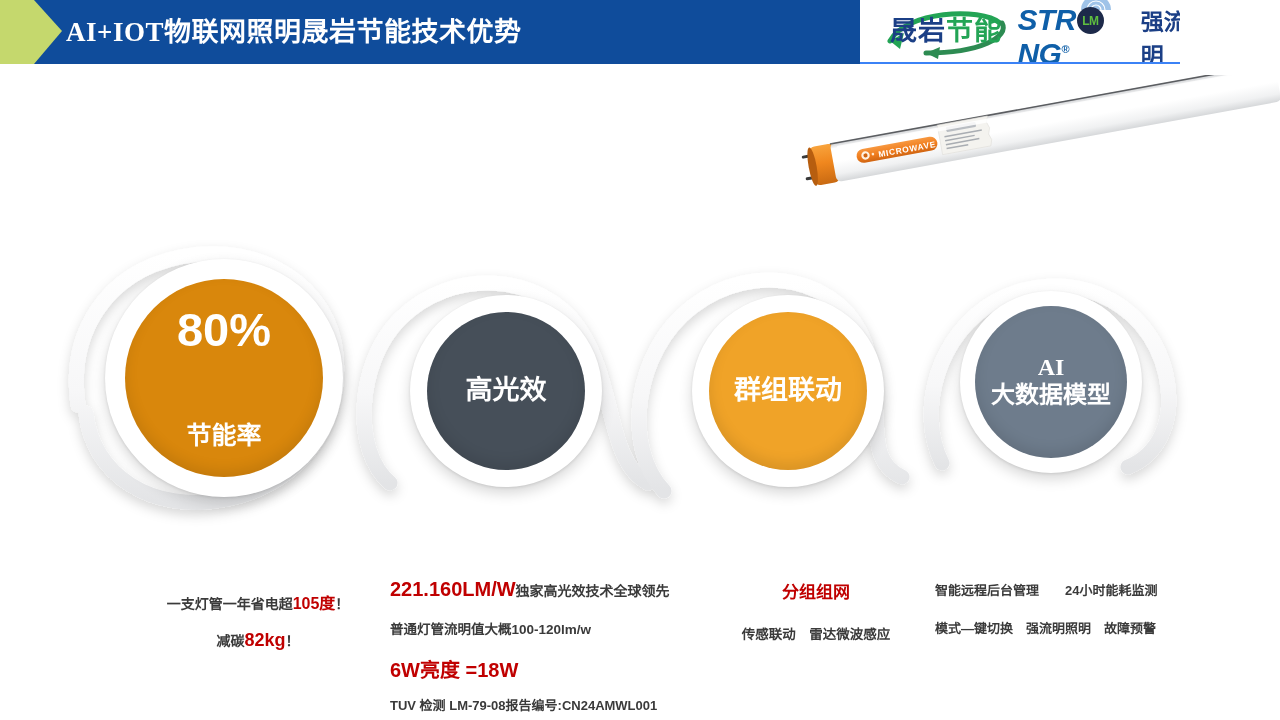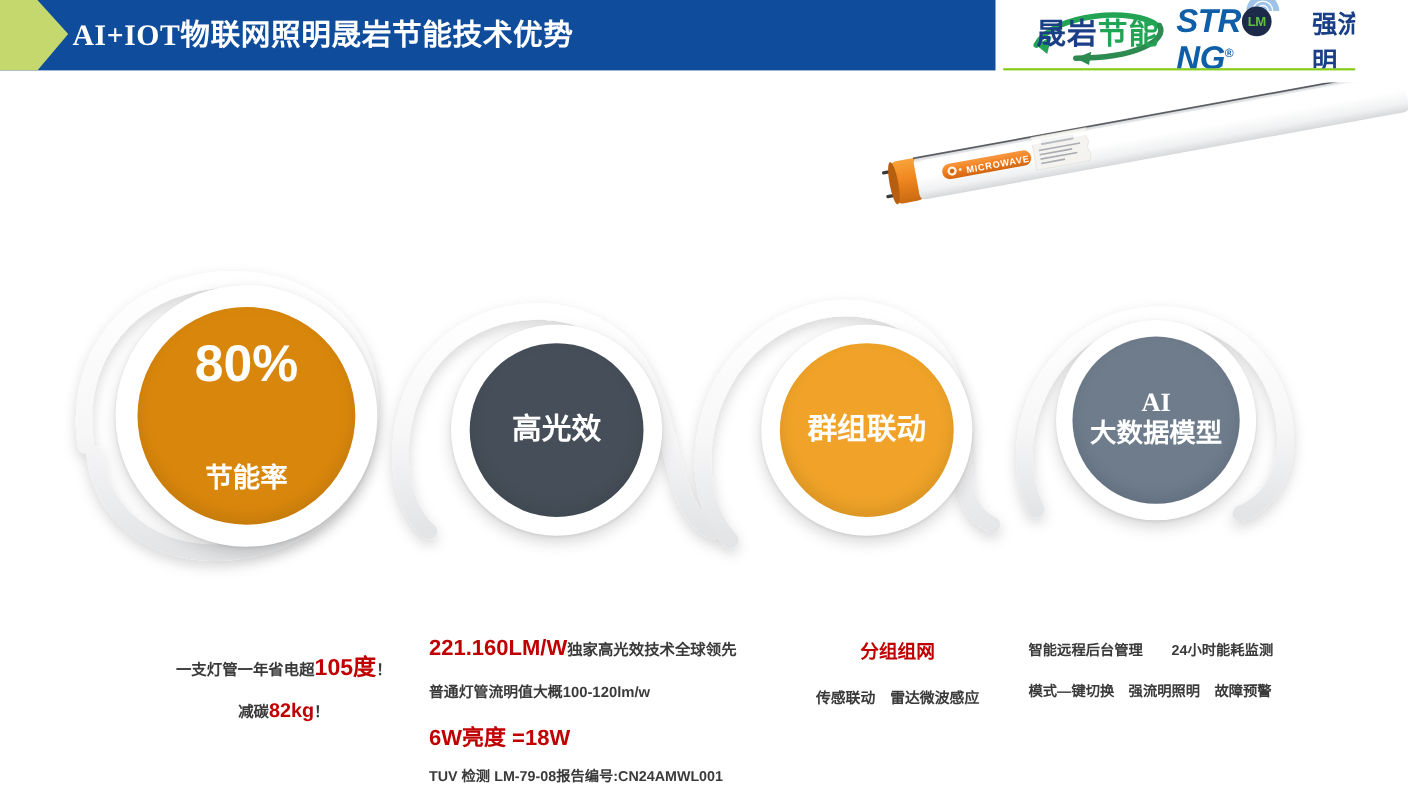--- a/index.html
+++ b/index.html
@@ -47,25 +47,25 @@
     color: #ffffff;
     font-size: 27px;
     font-weight: bold;
     letter-spacing: 0.5px;
     white-space: nowrap;
     z-index: 4;
     font-family: "Liberation Serif", "DejaVu Serif", serif;
   }
   .hdr-logo-panel {
     position: absolute;
-    left: 912px; top: 0;
+    left: 860px; top: 0;
     width: 320px;
     height: 62px;
     background: #ffffff;
-    border-bottom: 2px solid #84cc16;
+    border-bottom: 2px solid #3b82f6;
     overflow: hidden;
   }
   .logo-row {
     position: absolute;
     left: 0; top: 0;
     width: 382px; height: 62px;
     display: flex;
     align-items: center;
     justify-content: center;
   }
@@ -248,21 +248,21 @@
   .cap-line {
     white-space: nowrap;
     color: #3A3A3A;
     font-weight: bold;
   }
   .red { color: #C00000; }
   .red-big { color: #C00000; font-weight: bold; }
 
   #cap-1 { left: 108px; top: 590px; width: 300px; text-align: center; }
   #cap-1 .l1 { font-size: 14px; margin-bottom: 16px; }
-  #cap-1 .l1 .num { font-size: 21px; }
+  #cap-1 .l1 .num { font-size: 16px; }
   #cap-1 .l2 { font-size: 14px; }
   #cap-1 .l2 .num { font-size: 18px; }
 
   #cap-2 { left: 390px; top: 578px; width: 330px; }
   #cap-2 .l1 { font-size: 14px; margin-bottom: 17px; }
   #cap-2 .l1 .num { font-size: 20px; }
   #cap-2 .l2 { font-size: 13.5px; margin-bottom: 16px; }
   #cap-2 .l3 { font-size: 20px; margin-bottom: 12px; }
   #cap-2 .l4 { font-size: 13px; }
 

